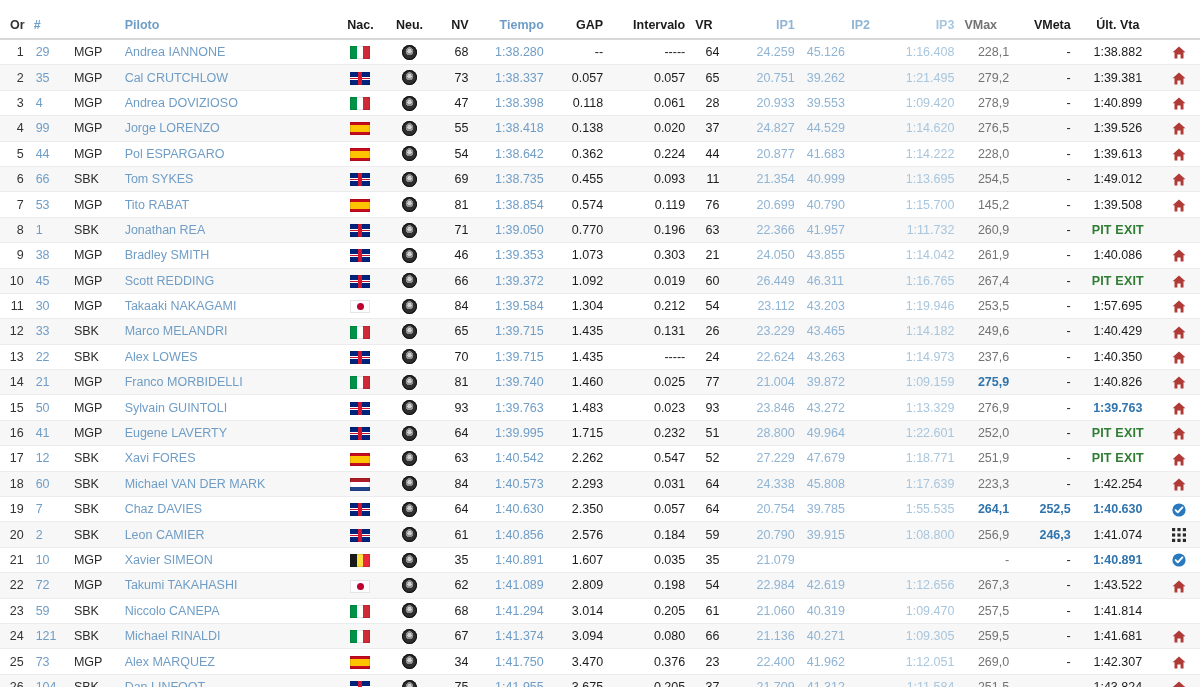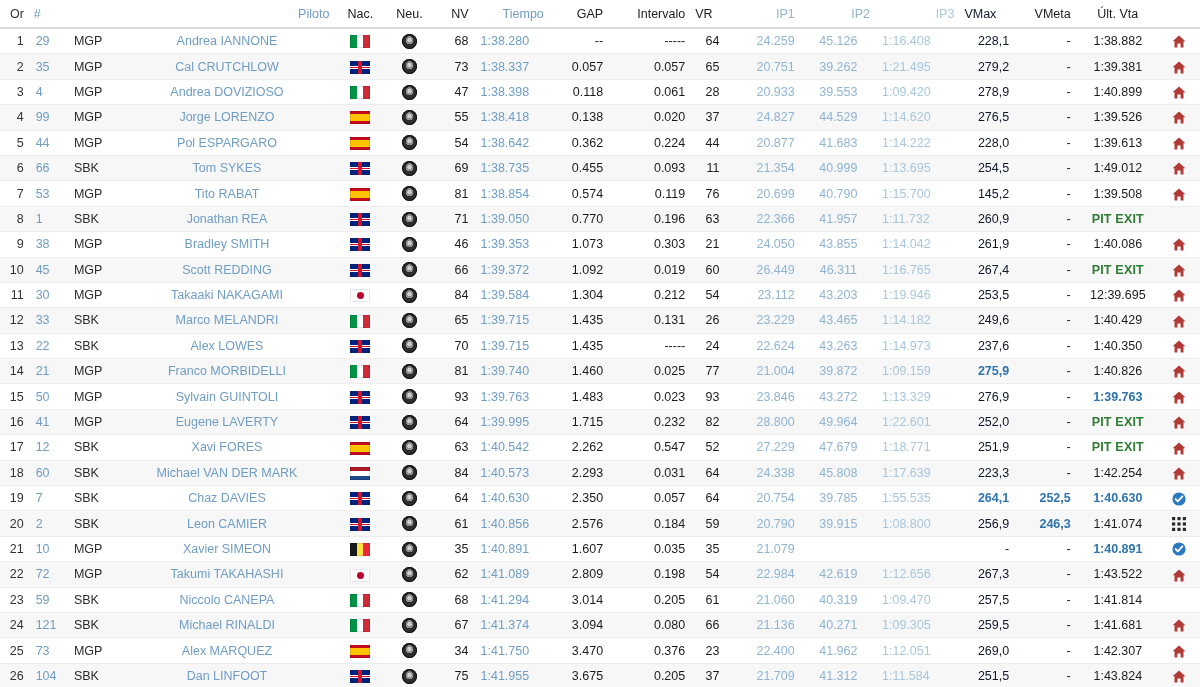--- a/index.html
+++ b/index.html
@@ -17,23 +17,23 @@
   }
 
   table.timing {
     width: 1200px;
     border-collapse: collapse;
     table-layout: fixed;
   }
 
   thead th {
     font-size: 12.5px;
-    font-weight: normal;
+    font-weight: bold;
     color: #1a1a1a;
-    padding: 2px 6px 6px 6px;
+    padding: 13px 6px 6px 6px;
     height: 19px;
     vertical-align: bottom;
     white-space: nowrap;
     background: #ffffff;
     border-bottom: 2px solid #d8d8d8;
   }
 
   tbody td {
     height: 24.4px;
     padding: 0 6px;
@@ -44,40 +44,40 @@
     vertical-align: middle;
   }
 
   tbody tr.odd  td { background: #ffffff; }
   tbody tr.even td { background: #f7f7f7; }
 
   
   .c-or      { text-align: right; width: 26px;  color: #333; }
   .c-num     { width: 30px;  color: #6f9dc6; }
   .c-cat     { text-align: left;  width: 48px;  color: #2b2b2b; padding-left: 10px;}
-  .c-pilot   { text-align: center;  width: 190px; color: #6f9dc6; }
+  .c-pilot   { text-align: left;  width: 190px; color: #6f9dc6; }
   .c-nac     { text-align: center;width: 44px;  }
   .c-neu     { text-align: center;width: 42px;  }
   .c-nv      { text-align: right; width: 36px;  color: #1c1c1c; }
-  .c-tiempo  { text-align: left; width: 66px;  color: #6f9dc6; }
+  .c-tiempo  { text-align: right; width: 66px;  color: #6f9dc6; }
   .c-gap     { text-align: right; width: 52px;  color: #1c1c1c; }
   .c-int     { text-align: right; width: 72px;  color: #1c1c1c; }
   .c-vr      { text-align: right; width: 30px;  color: #1c1c1c; }
   .c-ip1     { text-align: right; width: 66px;  color: #8fb4d4; }
-  .c-ip2     { text-align: center; width: 66px;  color: #8fb4d4; }
-  .c-ip3     { width: 74px;  color: #a8c6de; }
-  .c-vmax    { text-align: right; width: 48px;  color: #0f172a; }
+  .c-ip2     { text-align: left; width: 66px;  color: #8fb4d4; }
+  .c-ip3     { text-align: right; width: 74px;  color: #a8c6de; }
+  .c-vmax    { text-align: right; width: 48px;  color: #737373; }
   .c-vmeta   { text-align: right; width: 54px;  color: #1c1c1c; }
   .c-ult     { text-align: center; width: 72px;  color: #1c1c1c; }
   .c-flagico { text-align: center;width: 36px;  }
 
   thead .c-or, thead .c-num, thead .c-cat { text-align: left; }
   thead .c-or { text-align: left; padding-left: 10px; }
   thead .c-num { text-align: left; padding-left: 4px; }
-  thead .c-pilot { text-align: right; }
+  thead .c-pilot { }
   thead .c-nac, thead .c-neu { text-align: center; }
   thead .c-nv, thead .c-tiempo, thead .c-gap, thead .c-int,
   thead .c-vr, thead .c-ip1, thead .c-ip2, thead .c-ip3,
   thead .c-vmax, thead .c-vmeta, thead .c-ult { text-align: right; }
   thead .c-vr { text-align: left; padding-left: 4px;}
   thead .c-vmax { text-align: left; padding-left: 4px;}
   thead .c-vmeta { text-align: right; }
   thead .c-ult { text-align: center; }
   thead .c-flagico { text-align: center; }
 
@@ -408,21 +408,21 @@
         <td class="c-nv">84</td>
         <td class="c-tiempo">1:39.584</td>
         <td class="c-gap">1.304</td>
         <td class="c-int">0.212</td>
         <td class="c-vr">54</td>
         <td class="c-ip1">23.112</td>
         <td class="c-ip2">43.203</td>
         <td class="c-ip3">1:19.946</td>
         <td class="c-vmax ">253,5</td>
         <td class="c-vmeta ">-</td>
-        <td class="c-ult"><span class="">12:39.695</span></td>
+        <td class="c-ult"><span class="">1:57.695</span></td>
         <td class="c-flagico"><span class="ico ico-home"><svg width="14" height="13" viewBox="0 0 14 13">
               <path d="M7 0.6 L13.4 6.2 L11.5 6.2 L11.5 12.4 L8.6 12.4 L8.6 8.6 L5.4 8.6 L5.4 12.4 L2.5 12.4 L2.5 6.2 L0.6 6.2 Z" fill="#b03a36"></path>
             </svg></span></td>
       </tr>
       <tr class="even">
         <td class="c-or">12</td>
         <td class="c-num">33</td>
         <td class="c-cat">SBK</td>
         <td class="c-pilot">Marco MELANDRI</td>
         <td class="c-nac"><span class="flag flag-it"></span></td>
@@ -512,21 +512,21 @@
         <td class="c-or">16</td>
         <td class="c-num">41</td>
         <td class="c-cat">MGP</td>
         <td class="c-pilot">Eugene LAVERTY</td>
         <td class="c-nac"><span class="flag flag-gb"></span></td>
         <td class="c-neu"><span class="tyre"></span></td>
         <td class="c-nv">64</td>
         <td class="c-tiempo">1:39.995</td>
         <td class="c-gap">1.715</td>
         <td class="c-int">0.232</td>
-        <td class="c-vr">82</td>
+        <td class="c-vr">51</td>
         <td class="c-ip1">28.800</td>
         <td class="c-ip2">49.964</td>
         <td class="c-ip3">1:22.601</td>
         <td class="c-vmax ">252,0</td>
         <td class="c-vmeta ">-</td>
         <td class="c-ult"><span class="pit-exit">PIT EXIT</span></td>
         <td class="c-flagico"><span class="ico ico-home"><svg width="14" height="13" viewBox="0 0 14 13">
               <path d="M7 0.6 L13.4 6.2 L11.5 6.2 L11.5 12.4 L8.6 12.4 L8.6 8.6 L5.4 8.6 L5.4 12.4 L2.5 12.4 L2.5 6.2 L0.6 6.2 Z" fill="#b03a36"></path>
             </svg></span></td>
       </tr>

